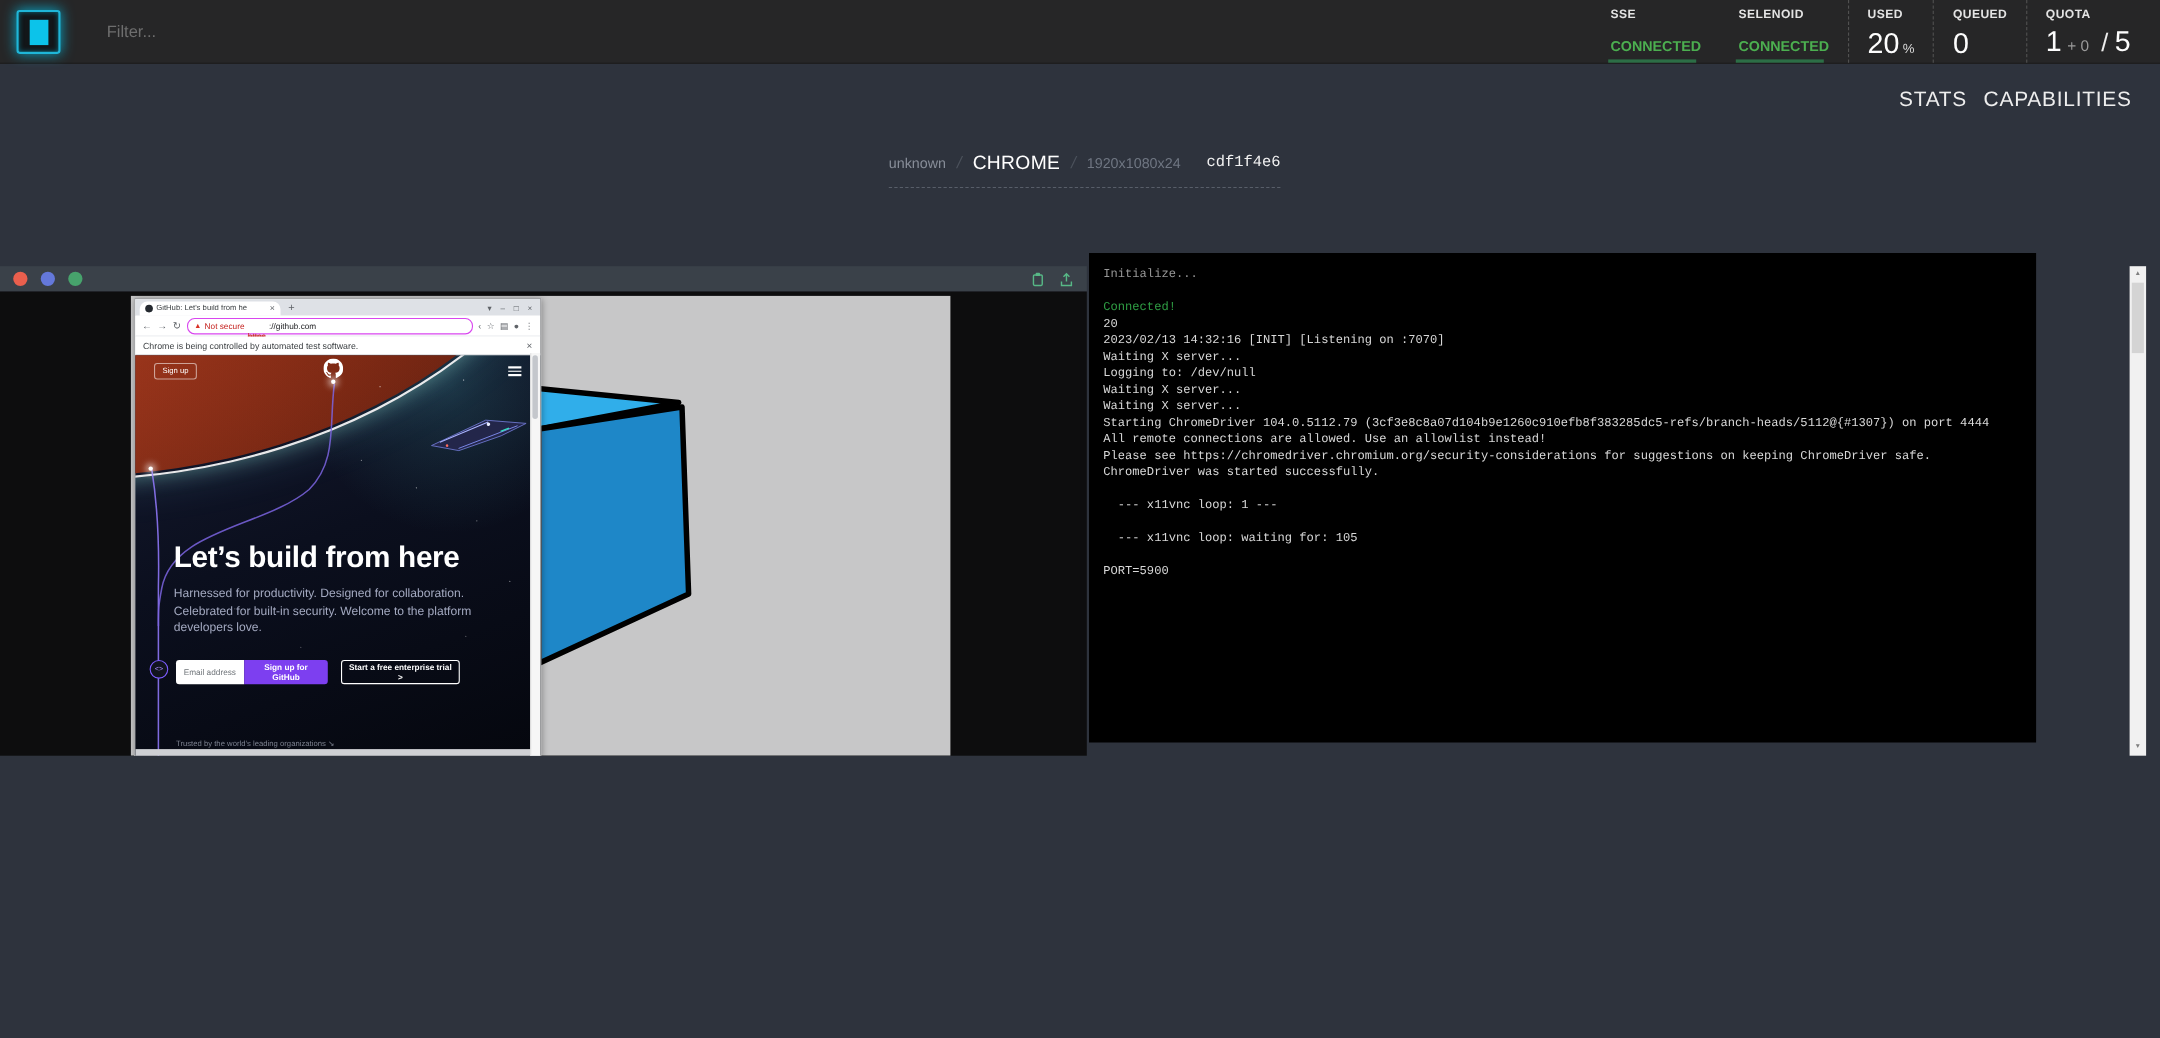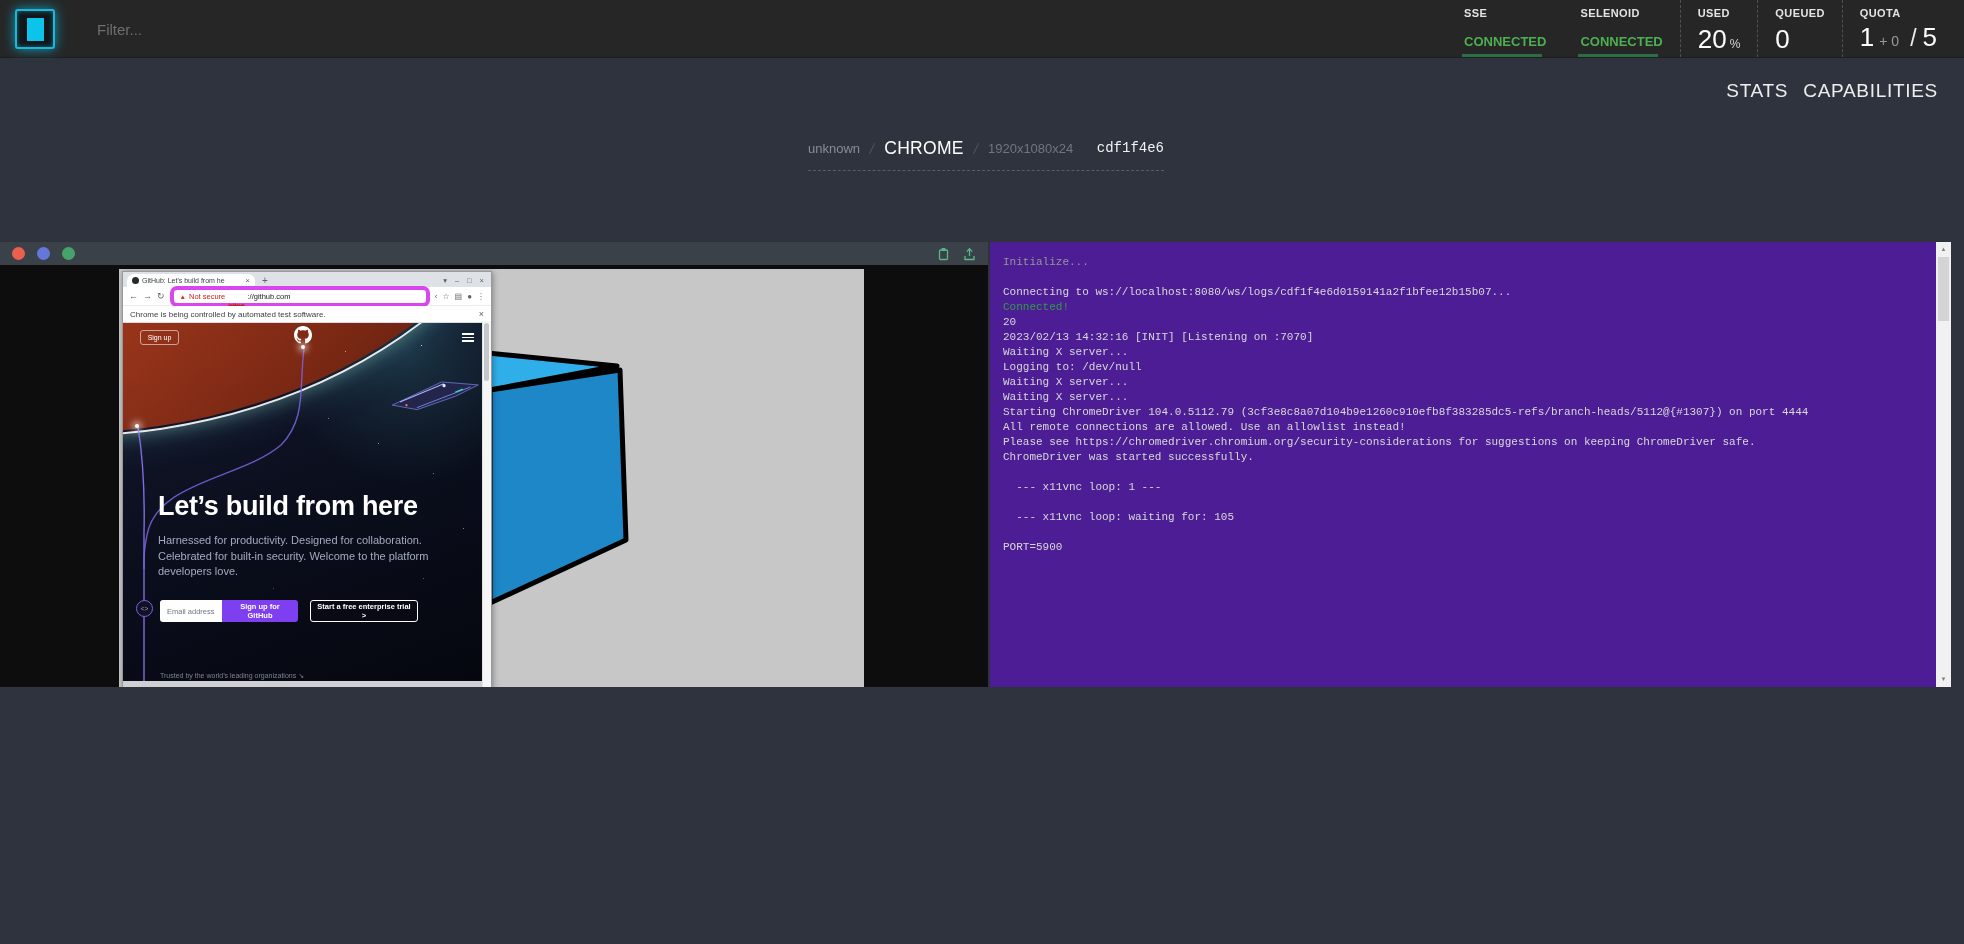--- a/index.html
+++ b/index.html
@@ -63,21 +63,21 @@
        padding:0 5px;cursor:pointer;}
   .tab-fav{width:7px;height:7px;border-radius:50%;background:#24292f;margin-right:3px;flex:none;}
   .tab-title{flex:1;font-size:7px;color:#3c4043;white-space:nowrap;overflow:hidden;text-overflow:ellipsis;}
   .tab-close{font-size:8px;color:#5f6368;margin-left:2px;cursor:pointer;line-height:8px;}
   .newtab{font-size:10px;color:#5f6368;margin:0 0 1px 7px;cursor:pointer;line-height:10px;}
   .win-controls{margin-left:auto;display:flex;gap:8px;align-items:center;padding:0 3px 2px 0;}
   .win-controls span{font-size:7.5px;color:#5f6368;line-height:8px;cursor:pointer;}
   .toolbar{height:18px;background:#fff;border-bottom:1px solid #e8eaed;display:flex;align-items:center;
            padding:0 6px;gap:5px;}
   .nav-ic{font-size:9px;color:#5f6368;line-height:10px;cursor:pointer;}
-  .addrpill{flex:1;height:13px;border:4px solid #d946ef;border-radius:7px;display:flex;align-items:center;
+  .addrpill{flex:1;height:13px;border:1px solid #d946ef;border-radius:7px;display:flex;align-items:center;
             padding:0 6px;gap:3px;cursor:text;}
   .warn-tri{font-size:6.5px;color:#d93025;line-height:7px;}
   .notsecure{font-size:7.5px;color:#c5221f;}
   .u-scheme{font-size:7.5px;color:#c5221f;text-decoration:line-through;margin-top:18px;}
   .u-rest{font-size:7.5px;color:#202124;}
   .tb-right{display:flex;gap:5px;align-items:center;}
   .tb-right span{font-size:8px;color:#5f6368;line-height:9px;cursor:pointer;}
   .infobar{height:16px;background:#fff;border-bottom:1px solid #dadce0;display:flex;align-items:center;
            padding:0 7px;}
   .infobar .msg{font-size:8px;color:#3c4043;}
@@ -119,21 +119,21 @@
          border-radius:3px;color:#fff;font-size:7.5px;font-weight:bold;cursor:pointer;font-family:"Liberation Sans",sans-serif;}
   .code-badge{position:absolute;left:13px;top:277px;width:15px;height:15px;border-radius:50%;background:#11141f;
          border:1px solid #7c5cff;color:#a78bfa;font-size:6.5px;line-height:15px;text-align:center;z-index:4;}
   .trusted{position:absolute;left:37px;top:349px;font-size:7px;color:#7d8290;z-index:4;}
   .gh-bottom{position:absolute;left:0;bottom:0;width:100%;height:7px;background:#cfd0d4;z-index:4;}
   .bwin-scroll{position:absolute;right:0;top:49px;bottom:0;width:8px;background:#f6f6f6;
          border-left:1px solid #e2e2e2;z-index:6;cursor:pointer;}
   .bwin-thumb{position:absolute;left:1px;top:2px;width:5px;height:58px;background:#c4c7cc;border-radius:3px;}
 
   
-  .log-panel{position:absolute;left:990px;top:242px;width:946px;height:445px;background:#4c1d95;
+  .log-panel{position:absolute;left:990px;top:230px;width:861px;height:445px;background:#000000;
              padding:13px 8px 0 13px;box-sizing:border-box;overflow:hidden;}
   .log-line{font-family:"Liberation Mono","DejaVu Sans Mono",monospace;font-size:11px;line-height:15px;
             min-height:15px;color:#d8d8d8;white-space:pre;}
   .log-line.muted{color:#979797;}
   .log-line.ok{color:#2f9e44;}
   .log-scrollbar{position:absolute;left:1936px;top:242px;width:15px;height:445px;background:#f1f1f1;}
   .sb-arrow{position:absolute;left:0;width:15px;height:13px;font-size:6px;color:#7f7f7f;text-align:center;
             line-height:13px;cursor:pointer;}
   .sb-up{top:1px;}.sb-down{bottom:1px;}
   .sb-thumb{position:absolute;left:2px;top:15px;width:11px;height:64px;background:#d4d4d4;cursor:pointer;}
@@ -304,21 +304,20 @@
           </div>
         </div>
 
       </div>
     </div>
   </div>
 
   <div class="log-panel">
       <div class="log-line muted">Initialize...</div>
       <div class="log-line"></div>
-      <div class="log-line">Connecting to ws://localhost:8080/ws/logs/cdf1f4e6d0159141a2f1bfee12b15b07...</div>
       <div class="log-line ok">Connected!</div>
       <div class="log-line">20</div>
       <div class="log-line">2023/02/13 14:32:16 [INIT] [Listening on :7070]</div>
       <div class="log-line">Waiting X server...</div>
       <div class="log-line">Logging to: /dev/null</div>
       <div class="log-line">Waiting X server...</div>
       <div class="log-line">Waiting X server...</div>
       <div class="log-line">Starting ChromeDriver 104.0.5112.79 (3cf3e8c8a07d104b9e1260c910efb8f383285dc5-refs/branch-heads/5112@{#1307}) on port 4444</div>
       <div class="log-line">All remote connections are allowed. Use an allowlist instead!</div>
       <div class="log-line">Please see https://chromedriver.chromium.org/security-considerations for suggestions on keeping ChromeDriver safe.</div>

